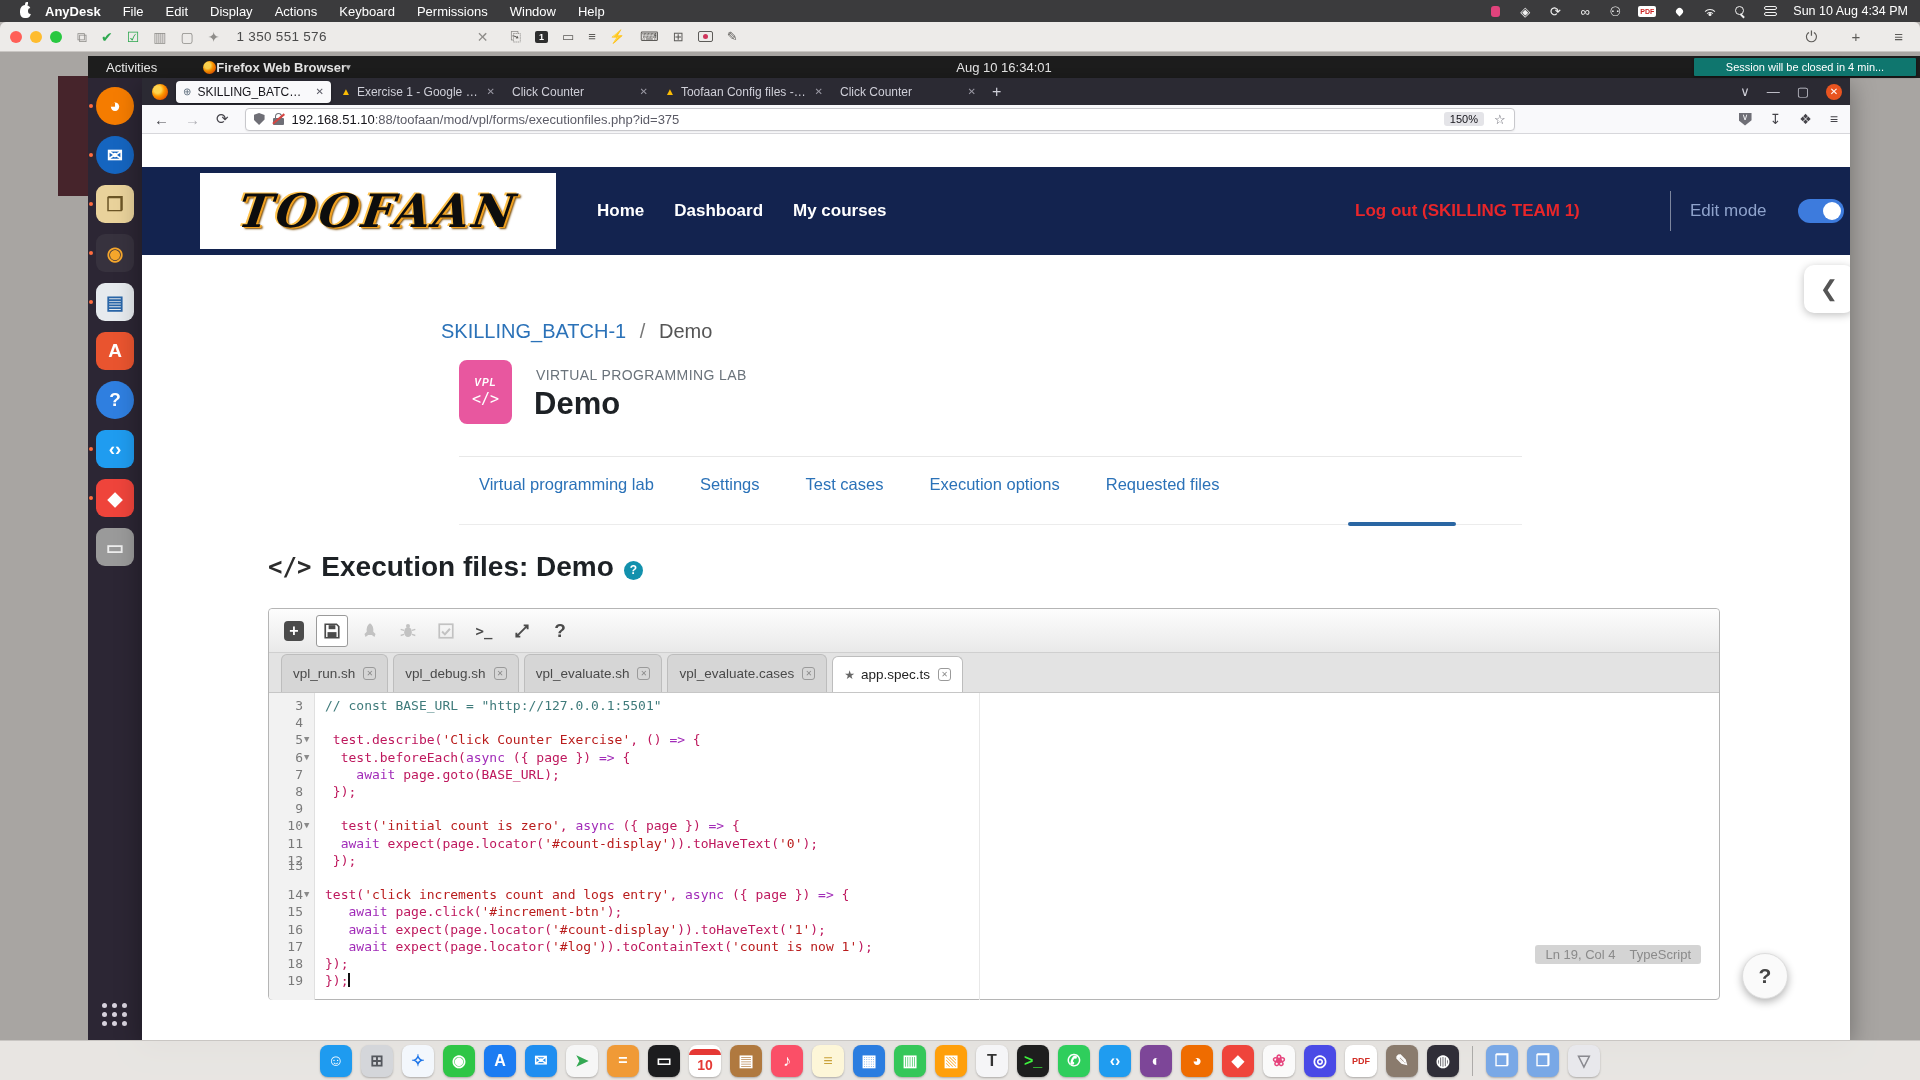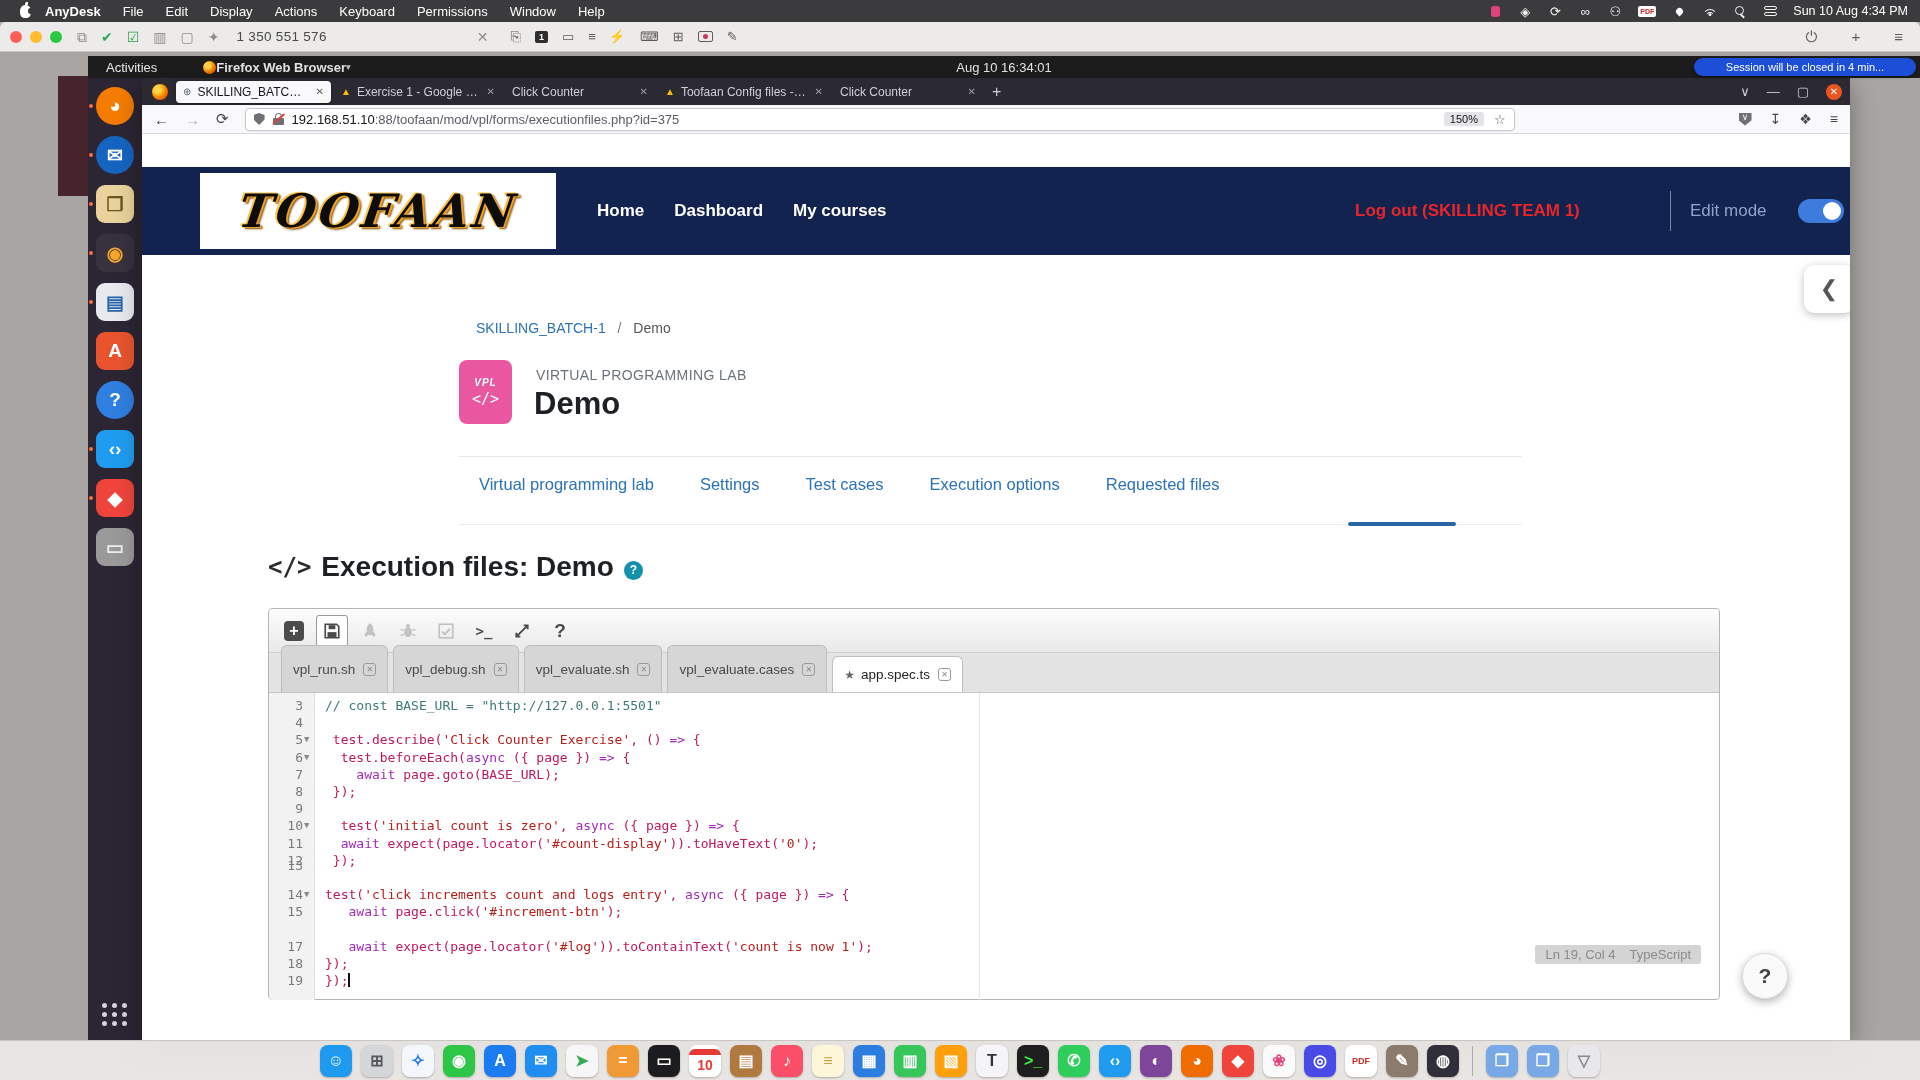--- a/index.html
+++ b/index.html
@@ -49,21 +49,21 @@
 
   
   .desktop { position:absolute; left:0; top:52px; width:1920px; height:988px; background:#a8a5a2; }
   .wallpaper-sliver { position:absolute; left:58px; top:24px; width:30px; height:120px; background:#46242b; }
   .u-topbar { position:absolute; left:88px; top:4px; width:1832px; height:22px; background:#1d1d1d; color:#eaeaea; font-size:13px; display:flex; align-items:center; }
   .u-activities { margin-left:18px; }
   .u-appmenu { margin-left:46px; display:flex; align-items:center; font-weight:bold; }
   .ff-mini { width:13px; height:13px; border-radius:50%; background:radial-gradient(circle at 35% 35%, #ffd54f 0 25%, #ff9800 45%, #e65100 80%); }
   .u-caret { font-size:9px; color:#bbb; }
   .u-clock { position:absolute; left:50%; transform:translateX(-50%); font-size:13px; }
-  .u-toast { position:absolute; left:1694px; top:6px; width:222px; height:18px; background:#1d4ed8; border-radius:9px; color:#fff; font-size:11px; display:flex; align-items:center; justify-content:center; z-index:40; box-shadow:0 1px 3px rgba(0,0,0,.4); }
+  .u-toast { position:absolute; left:1694px; top:6px; width:222px; height:18px; background:#0f766e; border-radius:1px; color:#fff; font-size:11px; display:flex; align-items:center; justify-content:center; z-index:40; box-shadow:0 1px 3px rgba(0,0,0,.4); }
 
   
   .u-dock { position:absolute; left:88px; top:26px; width:54px; height:962px; background:rgba(38,32,48,.96); display:flex; flex-direction:column; align-items:center; padding-top:9px; }
   .u-tile { position:relative; width:38px; height:38px; border-radius:9px; display:flex; align-items:center; justify-content:center; font-size:19px; font-weight:bold; margin-bottom:11px; }
   .u-tile.round { border-radius:50%; }
   .u-run { position:absolute; left:-7px; top:50%; transform:translateY(-50%); width:4px; height:4px; border-radius:50%; background:#ff6d3f; }
   .u-showapps { position:absolute; bottom:14px; left:50%; transform:translateX(-50%); display:grid; grid-template-columns:repeat(3,6px); grid-gap:4px; }
   .u-showapps i { width:5px; height:5px; border-radius:50%; background:#d7d2dd; }
 
   
@@ -104,21 +104,21 @@
   .site-nav { position:absolute; left:455px; top:0; height:100%; display:flex; align-items:center; gap:30px; }
   .site-nav span { color:#fff; font-weight:bold; font-size:17px; }
   .logout { position:absolute; left:1213px; top:0; height:100%; display:flex; align-items:center; color:#e8262a; font-weight:bold; font-size:17px; }
   .hdr-sep { position:absolute; left:1528px; top:24px; width:1px; height:40px; background:rgba(255,255,255,.45); }
   .editmode { position:absolute; left:1548px; top:0; height:100%; display:flex; align-items:center; color:#8fa3cc; font-size:17px; }
   .toggle { position:absolute; left:1656px; top:32px; width:46px; height:24px; background:#3d7bdd; border-radius:12px; }
   .toggle i { position:absolute; right:3px; top:3px; width:18px; height:18px; border-radius:50%; background:#fff; }
 
   .drawer-toggle { position:absolute; left:1662px; top:131px; width:50px; height:48px; background:#fff; border-radius:10px; box-shadow:0 2px 8px rgba(0,0,0,.25); display:flex; align-items:center; justify-content:center; color:#555; font-size:22px; z-index:30; }
 
-  .crumbs { position:absolute; left:334px; top:186px; font-size:14px; }
+  .crumbs { position:absolute; left:299px; top:186px; font-size:20px; }
   .crumb-link { color:#2b72b8; }
   .crumb-sep { color:#777; margin:0 8px; }
   .crumb-cur { color:#555; }
 
   .vpl-badge { position:absolute; left:317px; top:226px; width:53px; height:64px; background:#e8579f; border-radius:8px; color:#fff; display:flex; flex-direction:column; align-items:center; justify-content:center; }
   .vpl-badge .v1 { font-size:10px; font-weight:bold; font-style:italic; letter-spacing:1px; }
   .vpl-badge .v2 { font-size:15px; margin-top:2px; transform:rotate(0deg); font-family:"DejaVu Sans Mono",monospace; }
   .eyebrow { position:absolute; left:394px; top:233px; color:#6a737b; font-size:14px; letter-spacing:.4px; }
   .page-title { position:absolute; left:392px; top:252px; color:#1d2125; font-size:31px; font-weight:bold; }
   .hdiv { position:absolute; left:317px; top:322px; width:1063px; height:1px; background:#e8e8e8; }
@@ -138,21 +138,21 @@
   .ed-toolbar { position:absolute; left:0; top:0; width:100%; height:44px; background:linear-gradient(#fdfdfd,#e9e9e9); border-bottom:1px solid #cfcfcf; border-radius:4px 4px 0 0; display:flex; align-items:center; padding:0 9px; gap:6px; }
   .ed-btn { width:32px; height:32px; display:flex; align-items:center; justify-content:center; color:#4b4b4b; border-radius:3px; }
   .ed-btn.disabled { color:#c2c2c2; }
   .ed-btn.boxed { background:#fff; border:1px solid #9a9a9a; }
   .ed-btn svg { width:18px; height:18px; }
   .tb-plus { width:20px; height:20px; background:#4b4b4b; color:#fff; border-radius:4px; font-size:16px; font-weight:bold; display:flex; align-items:center; justify-content:center; line-height:1; }
   .tb-term { font-family:"DejaVu Sans Mono",monospace; font-weight:bold; font-size:14px; }
   .tb-q { font-size:19px; font-weight:bold; }
 
   .ed-tabs { position:absolute; left:0; top:44px; width:100%; height:40px; background:#e3e3e3; border-bottom:1px solid #c6c6c6; display:flex; align-items:flex-end; padding:0 12px; }
-  .ed-tab { height:47px; display:flex; align-items:center; background:#d6d6d6; border:1px solid #bdbdbd; border-bottom:none; border-radius:6px 6px 0 0; margin-right:5px; padding:0 11px; font-size:13.5px; color:#4a4a4a; }
+  .ed-tab { height:38px; display:flex; align-items:center; background:#d6d6d6; border:1px solid #bdbdbd; border-bottom:none; border-radius:6px 6px 0 0; margin-right:5px; padding:0 11px; font-size:13.5px; color:#4a4a4a; }
   .ed-tab.active { background:#fff; color:#222; height:36px; }
   .ed-tab .star { color:#666; margin:0 6px 0 0; font-size:12px; }
   .ed-tab .cls { margin-left:8px; width:13px; height:13px; border:1px solid #9a9a9a; border-radius:3px; color:#8a8a8a; font-size:8px; display:flex; align-items:center; justify-content:center; }
 
   .ed-code { position:absolute; left:0; top:84px; width:100%; height:307px; overflow:hidden; border-radius:0 0 4px 4px; font-family:"DejaVu Sans Mono",monospace; font-size:13px; }
   .gutter-bg { position:absolute; left:0; top:0; width:46px; height:100%; background:#f2f2f2; border-right:1px solid #e0e0e0; }
   .print-margin { position:absolute; left:710px; top:0; width:1px; height:100%; background:#e8e8e8; }
   .code-line { position:absolute; left:0; width:100%; height:17.2px; line-height:17.2px; white-space:pre; }
   .ln { position:absolute; left:0; top:0; width:34px; text-align:right; color:#7a7a7a; }
   .fold { position:absolute; left:35px; top:0; color:#8a8a8a; font-size:9px; }
@@ -482,20 +482,21 @@
               <div class="code-line" style="top: 55.6px;"><span class="ln">6</span><span class="fold">▼</span><span class="lc"><span class="pl">  test.beforeEach(</span><span class="kw">async</span><span class="pl"> ({ page }) </span><span class="kw">=&gt;</span><span class="pl"> {</span></span></div>
               <div class="code-line" style="top: 72.8px;"><span class="ln">7</span><span class="lc"><span class="pl">    </span><span class="kw">await</span><span class="pl"> page.goto(BASE_URL);</span></span></div>
               <div class="code-line" style="top: 90px;"><span class="ln">8</span><span class="lc"><span class="pl"> });</span></span></div>
               <div class="code-line" style="top: 107.2px;"><span class="ln">9</span><span class="lc"></span></div>
               <div class="code-line" style="top: 124.4px;"><span class="ln">10</span><span class="fold">▼</span><span class="lc"><span class="pl">  test(</span><span class="st">'initial count is zero'</span><span class="pl">, </span><span class="kw">async</span><span class="pl"> ({ page }) </span><span class="kw">=&gt;</span><span class="pl"> {</span></span></div>
               <div class="code-line" style="top: 141.6px;"><span class="ln">11</span><span class="lc"><span class="pl">  </span><span class="kw">await</span><span class="pl"> expect(page.locator(</span><span class="st">'#count-display'</span><span class="pl">)).toHaveText(</span><span class="st">'0'</span><span class="pl">);</span></span></div>
               <div class="code-line" style="top: 158.8px;"><span class="ln">12</span><span class="lc"><span class="pl"> });</span></span></div>
               <div class="code-line" style="top: 164px;"><span class="ln">13</span><span class="lc"></span></div>
               <div class="code-line" style="top: 193.2px;"><span class="ln">14</span><span class="fold">▼</span><span class="lc"><span class="pl">test(</span><span class="st">'click increments count and logs entry'</span><span class="pl">, </span><span class="kw">async</span><span class="pl"> ({ page }) </span><span class="kw">=&gt;</span><span class="pl"> {</span></span></div>
               <div class="code-line" style="top: 210.4px;"><span class="ln">15</span><span class="lc"><span class="pl">   </span><span class="kw">await</span><span class="pl"> page.click(</span><span class="st">'#increment-btn'</span><span class="pl">);</span></span></div>
+              <div class="code-line" style="top: 227.6px;"><span class="ln">16</span><span class="lc"><span class="pl">   </span><span class="kw">await</span><span class="pl"> expect(page.locator(</span><span class="st">'#count-display'</span><span class="pl">)).toHaveText(</span><span class="st">'1'</span><span class="pl">);</span></span></div>
               <div class="code-line" style="top: 244.8px;"><span class="ln">17</span><span class="lc"><span class="pl">   </span><span class="kw">await</span><span class="pl"> expect(page.locator(</span><span class="st">'#log'</span><span class="pl">)).toContainText(</span><span class="st">'count is now 1'</span><span class="pl">);</span></span></div>
               <div class="code-line" style="top: 262px;"><span class="ln">18</span><span class="lc"><span class="pl">});</span></span></div>
               <div class="code-line" style="top: 279.2px;"><span class="ln">19</span><span class="lc"><span class="pl">});</span><span class="caret"></span></span></div>
             </div>
           <div class="ed-status">
             <span>Ln 19, Col 4</span>
             <span>TypeScript</span>
           </div>
         </div>
 

